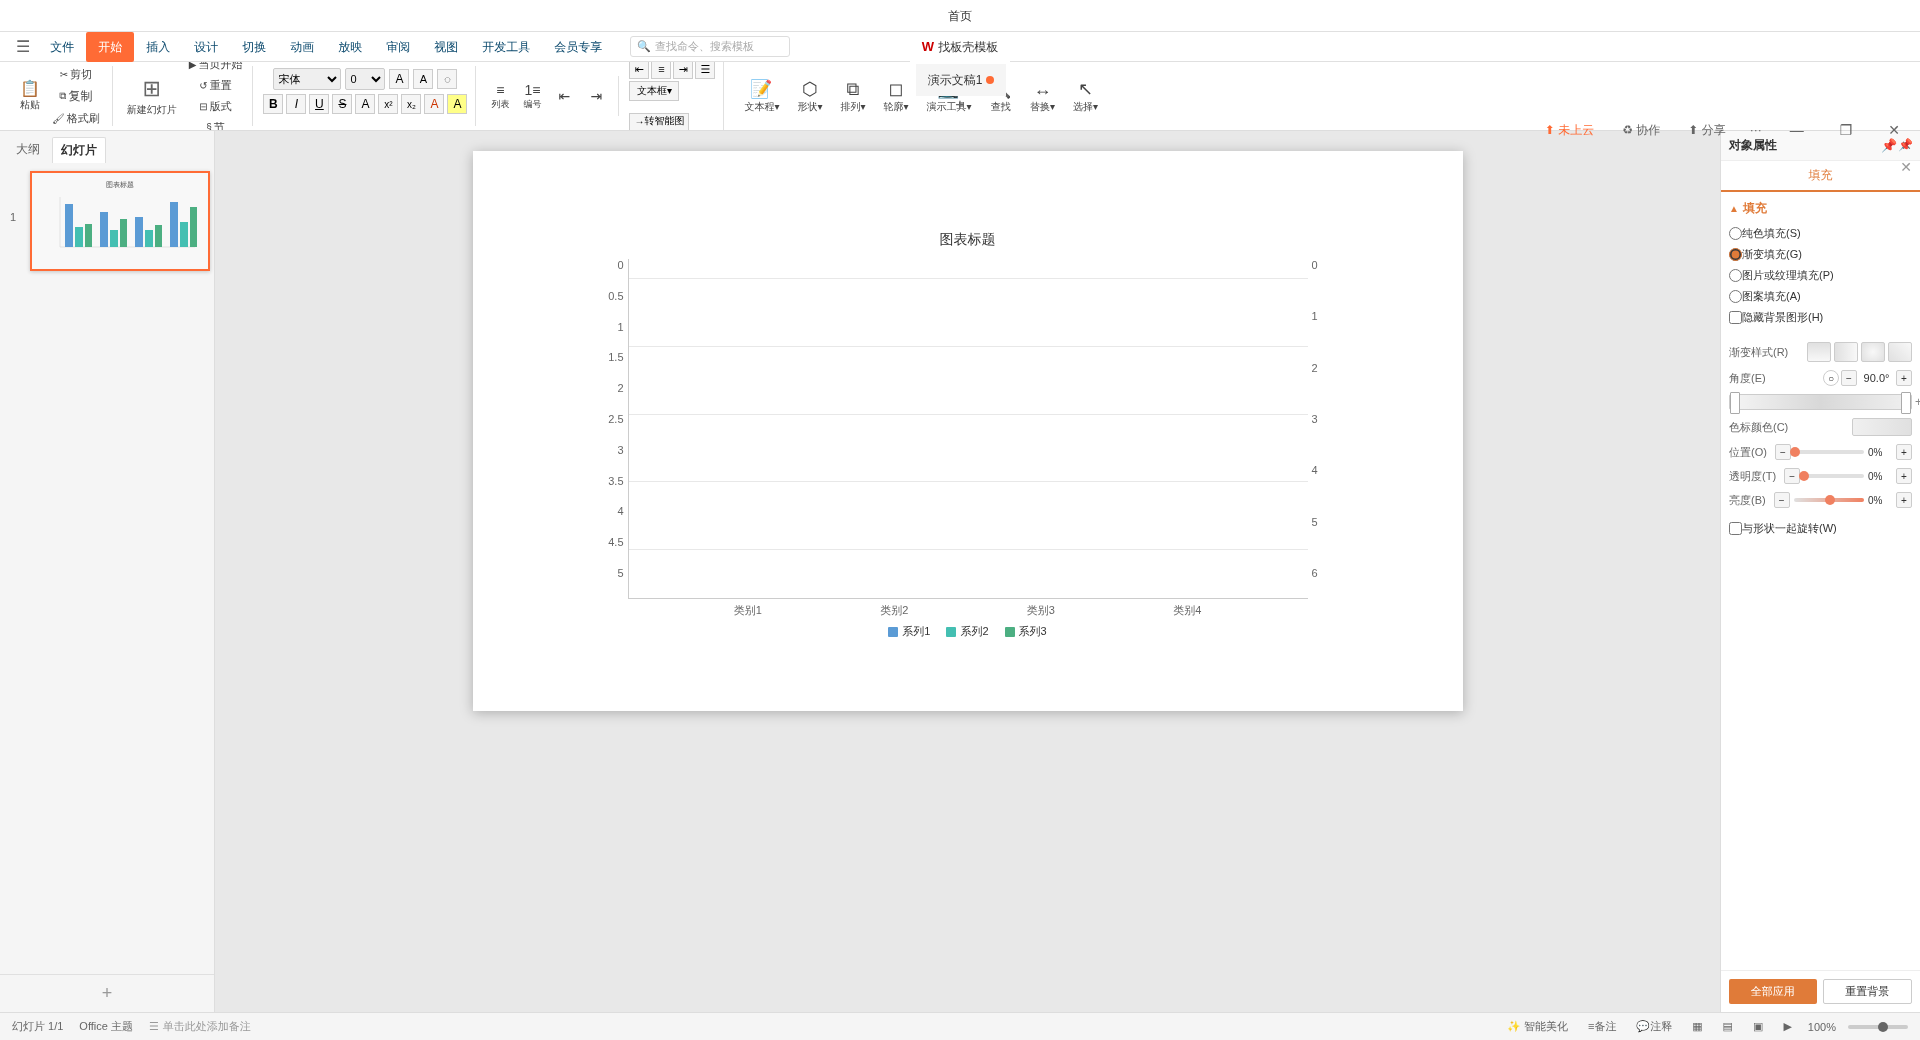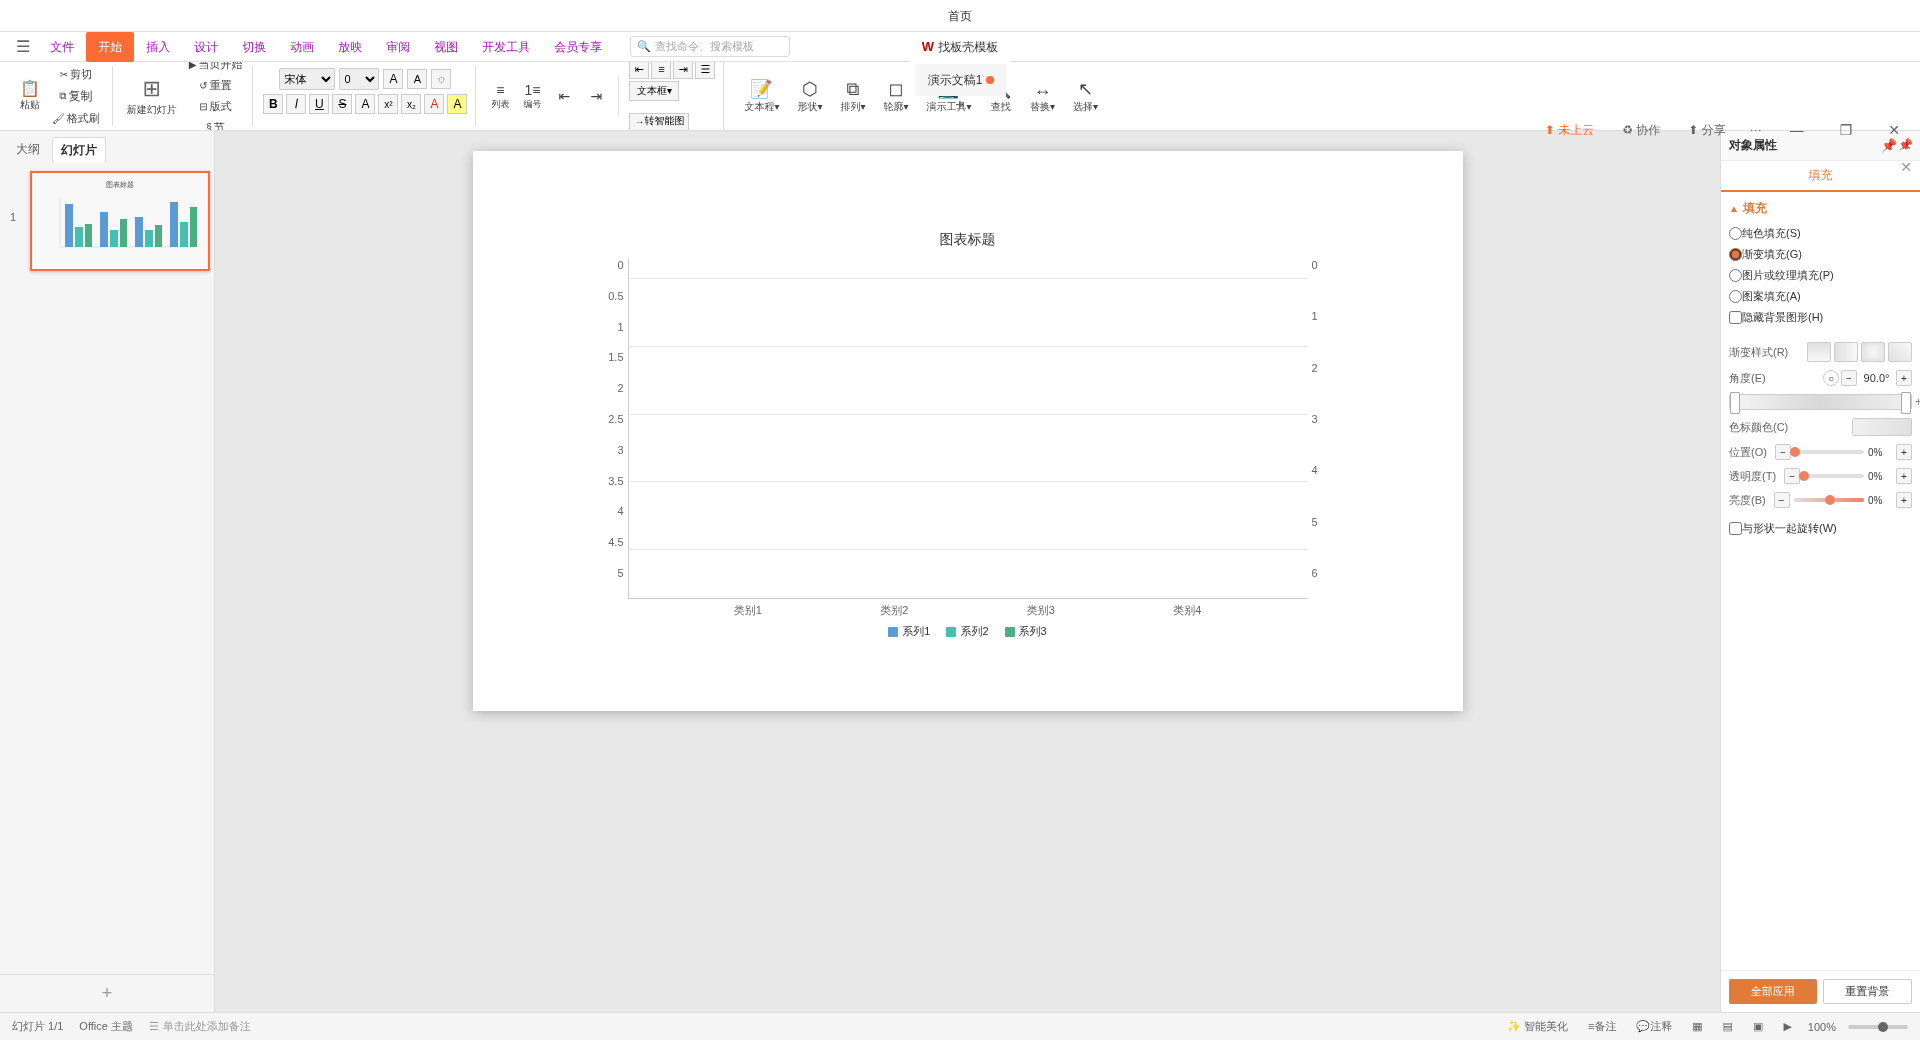--- a/index.html
+++ b/index.html
@@ -11,21 +11,21 @@
     #titlebar .tab-wps { padding: 0 12px; height: 32px; line-height: 32px; font-size: 12px; color: #333; background: #fff; border-bottom: 2px solid #fff; cursor: pointer; display: flex; align-items: center; gap: 4px; }
     #titlebar .tab-doc { padding: 0 12px; height: 32px; line-height: 32px; font-size: 12px; color: #333; background: #f5f5f5; cursor: pointer; display: flex; align-items: center; gap: 4px; }
     #titlebar .tab-dot { width: 8px; height: 8px; background: #ff6b35; border-radius: 50%; }
     #titlebar .tab-add { padding: 0 8px; cursor: pointer; color: #666; font-size: 16px; }
     #titlebar .title-right { margin-left: auto; display: flex; align-items: center; gap: 12px; font-size: 12px; color: #666; }
     #titlebar .win-btn { padding: 0 12px; height: 32px; line-height: 32px; cursor: pointer; font-size: 14px; }
 
     
     #ribbon { background: #fff; border-bottom: 1px solid #ddd; }
     #ribbon-tabs { display: flex; align-items: center; height: 30px; border-bottom: 1px solid #e0e0e0; padding: 0 8px; }
-    #ribbon-tabs .rtab { padding: 0 12px; height: 30px; line-height: 30px; font-size: 12px; cursor: pointer; color: #a21caf; }
+    #ribbon-tabs .rtab { padding: 0 12px; height: 30px; line-height: 30px; font-size: 12px; cursor: pointer; color: #0c4a6e; }
     #ribbon-tabs .rtab.active { background: #ff6b35; color: #fff; border-radius: 2px; }
     #ribbon-toolbar { height: 68px; display: flex; align-items: center; padding: 4px 8px; gap: 2px; overflow: hidden; }
     .tb-group { display: flex; flex-direction: column; align-items: center; padding: 0 6px; border-right: 1px solid #e0e0e0; height: 60px; }
     .tb-btn { display: flex; flex-direction: column; align-items: center; justify-content: center; padding: 2px 4px; cursor: pointer; border-radius: 2px; min-width: 28px; font-size: 10px; color: #444; }
     .tb-btn .icon { font-size: 16px; line-height: 1; }
     .tb-btn .label { font-size: 10px; margin-top: 1px; white-space: nowrap; }
     .tb-large { flex-direction: column; height: 56px; padding: 4px 6px; }
 
     
     #main { display: flex; height: calc(1040px - 32px - 99px - 28px); }
@@ -193,21 +193,21 @@
         </div>
         <div class="tb-btn" style="flex-direction:row; gap:2px;">
           <span>§</span>
           <span style="font-size:11px;">节</span>
         </div>
       </div>
     </div>
 
     <div class="tb-group" style="flex-direction:column; border-right:1px solid #e0e0e0; padding: 2px 8px;">
       <div style="display:flex; align-items:center; gap:4px;">
-        <select style="width:56px; height:22px; font-size:11px; border:1px solid #ccc; border-radius:2px;">
+        <select style="width:68px; height:22px; font-size:11px; border:1px solid #ccc; border-radius:2px;">
           <option>宋体</option>
         </select>
         <select style="width:40px; height:22px; font-size:11px; border:1px solid #ccc; border-radius:2px;">
           <option>0</option>
         </select>
         <button style="width:20px; height:20px; border:1px solid #ccc; background:#f5f5f5; cursor:pointer; font-size:12px;">A</button>
         <button style="width:20px; height:20px; border:1px solid #ccc; background:#f5f5f5; cursor:pointer; font-size:11px;">A</button>
         <button style="width:20px; height:20px; border:1px solid #ccc; background:#f5f5f5; cursor:pointer; font-size:11px;">◌</button>
       </div>
       <div style="display:flex; align-items:center; gap:3px; margin-top:4px;">

